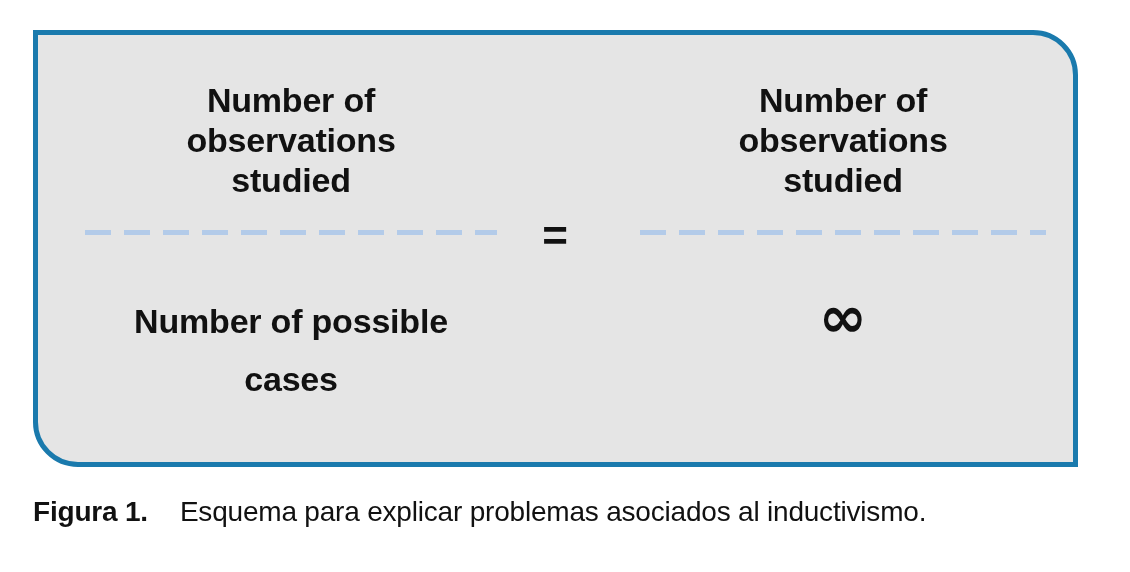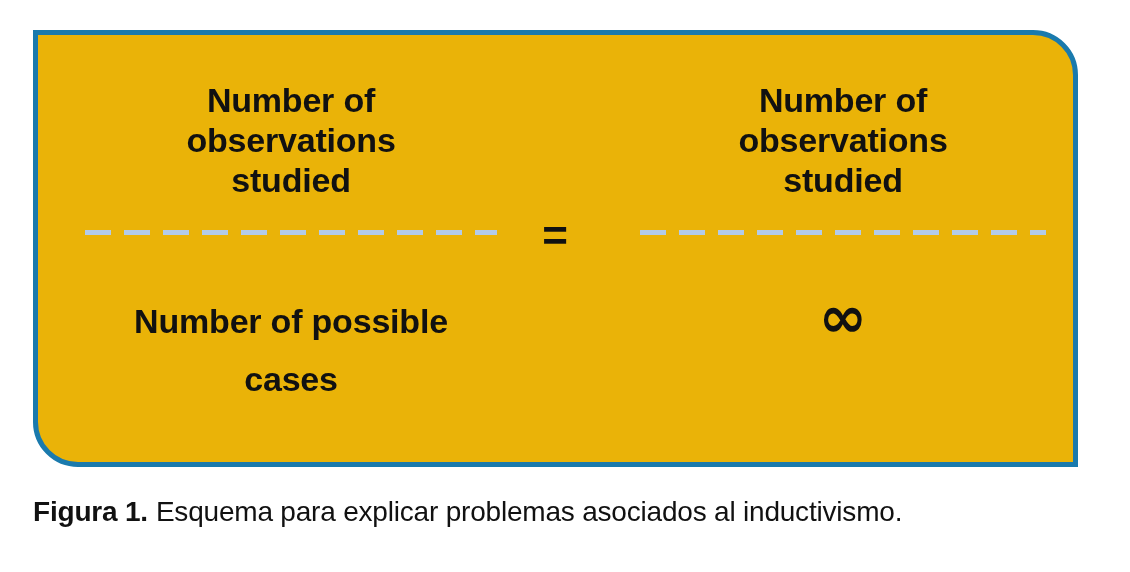--- a/index.html
+++ b/index.html
@@ -17,21 +17,21 @@
     overflow: hidden;
   }
   .diagram-box {
     position: absolute;
     left: 33px;
     top: 30px;
     width: 1035px;   
     height: 427px;   
     border: 5px solid var(--border, #1a7aad);
     border-radius: 0 45px 0 45px;
-    background: #eab308;
+    background: #e5e5e5;
   }
   .fraction {
     position: absolute;
     top: 0;
     height: 100%;
   }
   .fraction-left  { left: 47px;  width: 412px; }
   .fraction-right { left: 602px; width: 406px; }
   .numerator {
     position: absolute;
@@ -95,24 +95,25 @@
     left: 33px;
     top: 495px;
     width: 1080px;
     font-size: 28px;
     line-height: 34px;
     letter-spacing: -0.2px;
     white-space: nowrap;
   }
   .caption-label {
     font-weight: 700;
-    margin-right: 8px;
+    margin-right: 20px;
   }
   .caption-text {
     font-weight: 400;
+    margin-left: 12px;
   }
 </style>
 </head>
 <body>
 
 <div class="stage">
 
   <div class="diagram-box">
 
     <div class="fraction fraction-left">

